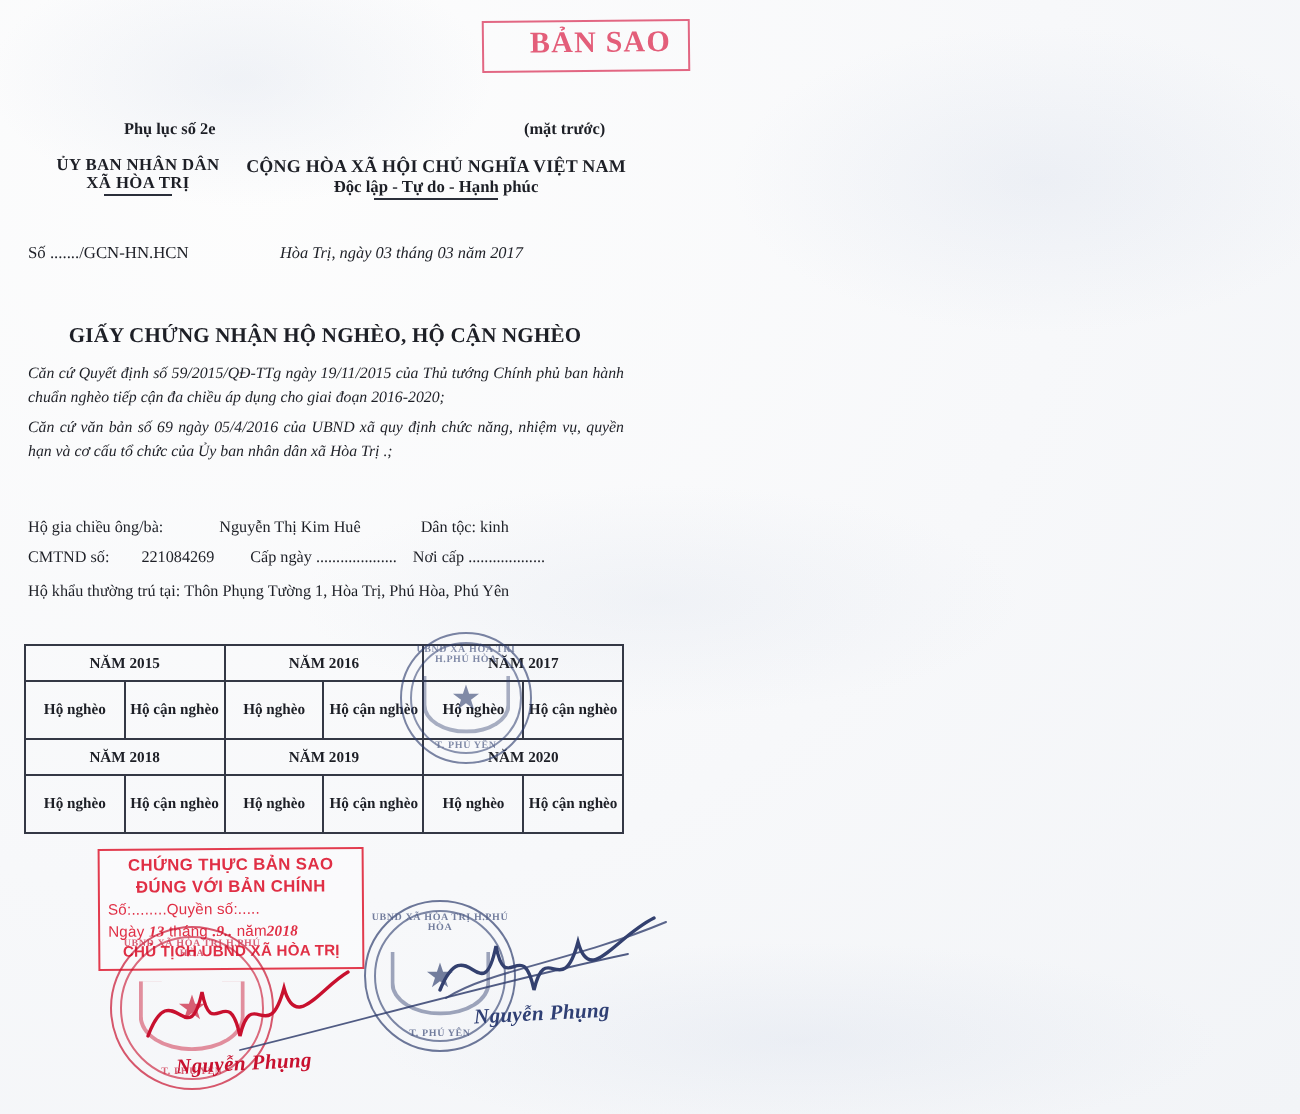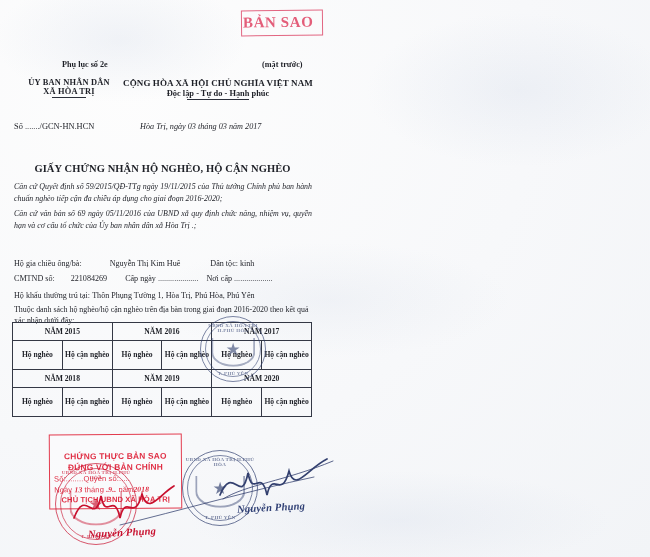--- a/index.html
+++ b/index.html
@@ -39,21 +39,21 @@
   .page-right { left: 325px; width: 325px; height: 557px; }
 
   
   .t      { position: absolute; white-space: nowrap; }
   .blk    { position: absolute; }
 
   
   #ban-sao {
     position: absolute;
     left: 241px; top: 10px;
-    padding: 3px 9px 4px 1px;
+    padding: 3px 9px 4px 23px;
     border: 1.6px solid #e05a78;
     color: #e2516f;
     font-family: "Liberation Serif", serif;
     font-weight: bold;
     font-size: 15px;
     letter-spacing: .6px;
     transform: rotate(-0.6deg);
     opacity: .92;
   }
 
@@ -113,25 +113,25 @@
     font-weight: bold;
     padding: 2px 1px;
     line-height: 9.5px;
   }
   #year-grid td.yr  { height: 13px; }
   #year-grid td.cat { height: 24px; }
 
   
   #cert-stamp {
     position: absolute;
-    left: 49px; top: 434px;
+    left: 49px; top: 424px;
     width: 123px;
     border: 1.4px solid #e23b4e;
     color: #e02f45;
-    padding: 16px 4px 3px 4px;
+    padding: 2px 4px 3px 4px;
     transform: rotate(-0.4deg);
     background: rgba(255,255,255,0.35);
   }
   #cert-stamp .ln1, #cert-stamp .ln2 {
     font-family: "Liberation Sans", sans-serif;
     font-weight: bold;
     font-size: 8.4px;
     text-align: center;
     letter-spacing: .2px;
     line-height: 11px;
@@ -243,35 +243,34 @@
       <div class="l2">Độc lập - Tự do - Hạnh phúc</div>
       <div class="rule"></div>
     </div>
 
     <div class="t" id="so-line">Số ......./GCN-HN.HCN</div>
     <div class="t" id="date-line">Hòa Trị, ngày 03  tháng 03  năm 2017</div>
 
     <div class="blk" id="cert-title">GIẤY CHỨNG NHẬN HỘ NGHÈO, HỘ CẬN NGHÈO</div>
 
     <div class="para" id="p1">Căn cứ Quyết định số 59/2015/QĐ-TTg ngày 19/11/2015 của Thủ tướng Chính phủ ban hành chuẩn nghèo tiếp cận đa chiều áp dụng cho giai đoạn 2016-2020;</div>
-    <div class="para" id="p2">Căn cứ văn bản số 69 ngày 05/11/2016 của UBND xã quy định chức năng, nhiệm vụ, quyền hạn và cơ cấu tổ chức của Ủy ban nhân dân xã Hòa Trị .;</div>
+    <div class="para" id="p2">Căn cứ văn bản số 69 ngày 05/4/2016 của UBND xã quy định chức năng, nhiệm vụ, quyền hạn và cơ cấu tổ chức của Ủy ban nhân dân xã Hòa Trị .;</div>
 
     <div class="fld t" id="f-ho">
       <span>Hộ gia chiều ông/bà:</span><span class="nm">Nguyễn Thị Kim Huê</span><span class="dt">Dân tộc:</span>&nbsp;<span>kinh</span>
     </div>
 
     <div class="fld t" id="f-cmnd">
       <span>CMTND số:</span><span class="num">221084269</span><span class="cd">Cấp ngày ....................</span><span class="nc">Nơi cấp ...................</span>
     </div>
 
     <div class="fld t" id="f-hk">
       <span>Hộ khẩu thường trú tại:</span>&nbsp;<span>Thôn Phụng Tường 1, Hòa Trị, Phú Hòa, Phú Yên</span>
     </div>
 
-    <div class="blk" id="f-dsach">Thuộc danh sách hộ nghèo/hộ cận nghèo trên địa bàn trong giai đoạn 2016-2020 theo kết quả xác nhận dưới đây:</div>
 
     <table id="year-grid">
       <tbody>
         <tr>
           <td class="yr" colspan="2">NĂM 2015</td>
           <td class="yr" colspan="2">NĂM 2016</td>
           <td class="yr" colspan="2">NĂM 2017</td>
         </tr>
         <tr>
           <td class="cat">Hộ nghèo</td>

